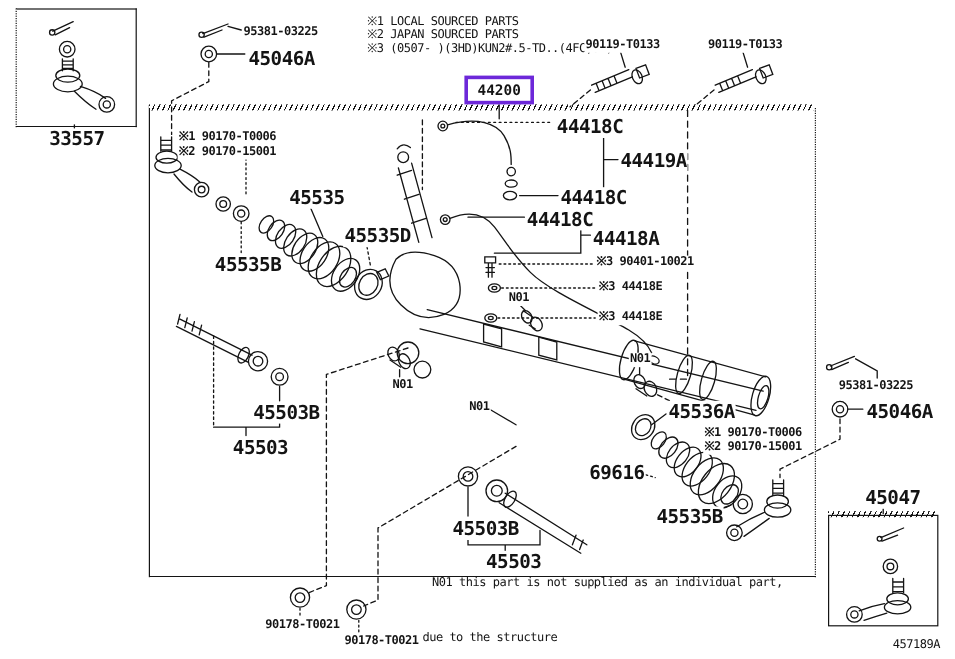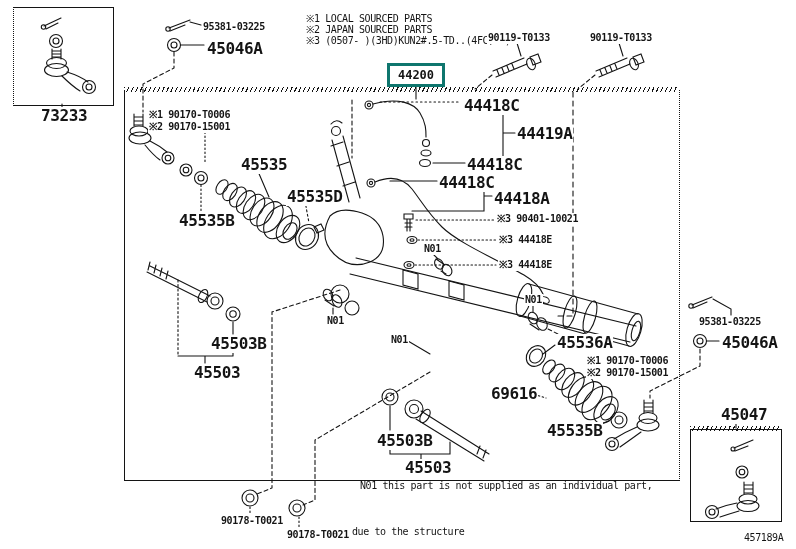--- a/index.html
+++ b/index.html
@@ -12,21 +12,21 @@
   .note{position:absolute;white-space:nowrap;color:#141414;
         font:10px/1.15 "DejaVu Sans Mono",monospace;letter-spacing:-0.4px;}
   .inset{position:absolute;border:1.2px solid #141414;background:transparent;}
   .inset.dotleft{border-left:1.2px dotted #141414;}
   #main-box{position:absolute;left:124px;top:90px;width:554px;height:390px;
             border-left:1.2px solid #141414;border-bottom:1.2px solid #141414;
             border-right:1.2px dotted #141414;}
   .hatch{position:absolute;height:5px;
          background:repeating-linear-gradient(115deg,#141414 0 1px,transparent 1px 4px);}
   #hl-box{position:absolute;left:387px;top:63px;width:52px;height:18px;
-          border:3px solid #0f766e;background:#fff;display:flex;align-items:center;
+          border:3px solid #6d28d9;background:#fff;display:flex;align-items:center;
           justify-content:center;font:bold 12px "DejaVu Sans Mono",monospace;color:#141414;}
   svg{position:absolute;left:0;top:0;}
 </style>
 </head>
 <body>
 
 <div id="canvas">
 
   <div class="inset dotleft" style="left:13px;top:7px;width:99px;height:97px;"></div>
   <div id="main-box"></div>
@@ -262,21 +262,21 @@
   </svg>
 
   <div id="hl-box">
     <span>44200</span>
   </div>
 
   <div class="note" style="left:306px;top:13px;">※1 LOCAL SOURCED PARTS</div>
   <div class="note" style="left:306px;top:24px;">※2 JAPAN SOURCED PARTS</div>
   <div class="note" style="left:306px;top:35px;">※3 (0507-    )(3HD)KUN2#.5-TD..(4FC,5F)</div>
 
-  <div class="lbl big" style="left:40px;top:107px;">73233</div>
+  <div class="lbl big" style="left:40px;top:107px;">33557</div>
   <div class="lbl" style="left:202px;top:21px;">95381-03225</div>
   <div class="lbl big" style="left:206px;top:40px;">45046A</div>
   <div class="lbl" style="left:487px;top:32px;">90119-T0133</div>
   <div class="lbl" style="left:589px;top:32px;">90119-T0133</div>
   <div class="lbl" style="left:148px;top:109px;">※1 90170-T0006</div>
   <div class="lbl" style="left:148px;top:121px;">※2 90170-15001</div>
   <div class="lbl big" style="left:240px;top:156px;">45535</div>
   <div class="lbl big" style="left:178px;top:212px;">45535B</div>
   <div class="lbl big" style="left:286px;top:188px;">45535D</div>
   <div class="lbl big" style="left:463px;top:97px;">44418C</div>

